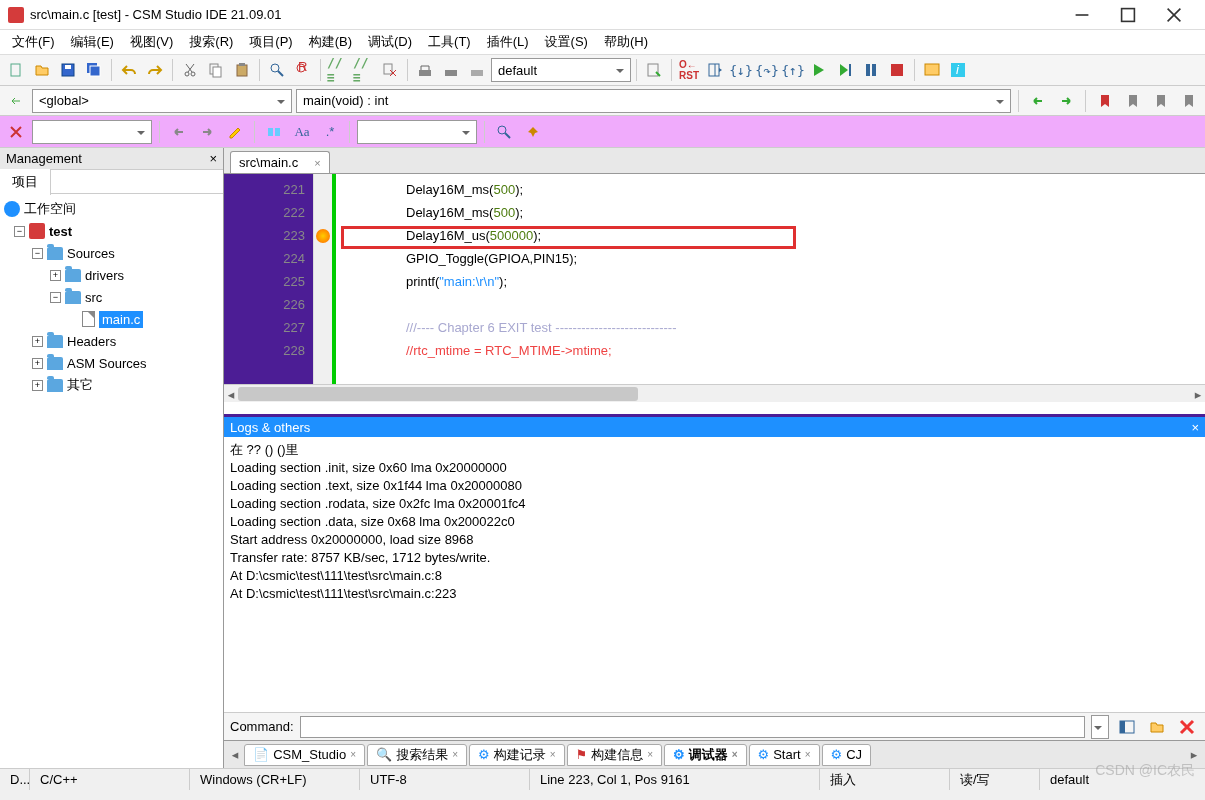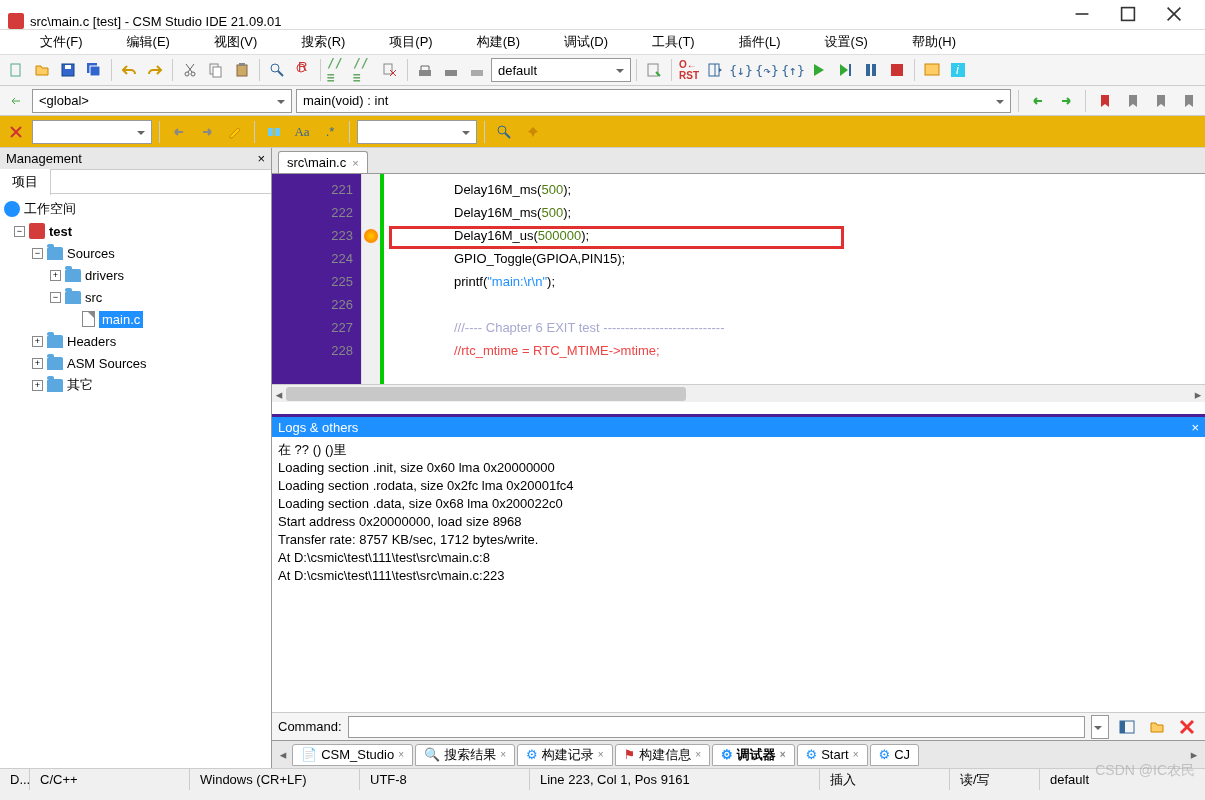--- a/index.html
+++ b/index.html
@@ -1,47 +1,47 @@
 <!DOCTYPE html>
 <html><head>
 <meta charset="utf-8">
 <style>
 *{box-sizing:border-box;margin:0;padding:0;font-family:"Microsoft YaHei",Arial,sans-serif;font-size:13px;}
 body{background:#f0f0f0;width:1205px;height:800px;overflow:hidden;position:relative;}
-.titlebar{height:30px;background:#fff;display:flex;align-items:flex-end;padding:0 8px;border-bottom:1px solid #ddd;}
+.titlebar{height:30px;background:#fff;display:flex;align-items:center;padding:0 8px;border-bottom:1px solid #ddd;}
 .titlebar .ico{width:16px;height:16px;background:#d43b3b;border-radius:2px;margin-right:6px;display:inline-block;}
 .titlebar .title{flex:1;}
 .winbtns{display:flex;gap:0;}
 .winbtn{width:46px;height:30px;display:flex;align-items:center;justify-content:center;cursor:pointer;}
 .menubar{height:24px;background:#fff;display:flex;align-items:center;padding:0 6px;gap:4px;}
-.menuitem{padding:2px 6px;cursor:pointer;margin-left:28px;}
+.menuitem{padding:2px 6px;cursor:pointer;}
 .toolbar{height:32px;background:#f5f5f5;border-top:1px solid #ddd;border-bottom:1px solid #ccc;display:flex;align-items:center;padding:0 4px;gap:2px;}
 .tbtn{width:24px;height:24px;display:flex;align-items:center;justify-content:center;cursor:pointer;border:1px solid transparent;border-radius:2px;}
 .sep{width:1px;height:22px;background:#ccc;margin:0 3px;}
 .combo{height:24px;border:1px solid #999;background:#fff;padding:0 20px 0 6px;display:flex;align-items:center;position:relative;min-width:80px;}
 .combo::after{content:"";position:absolute;right:6px;top:10px;border:4px solid transparent;border-top-color:#666;}
 .row2{height:30px;background:#f5f5f5;border-bottom:1px solid #ccc;display:flex;align-items:center;padding:0 4px;gap:4px;}
-.row3{height:32px;background:#eab308;border-bottom:1px solid #ccc;display:flex;align-items:center;padding:0 4px;gap:4px;}
+.row3{height:32px;background:#f0abfc;border-bottom:1px solid #ccc;display:flex;align-items:center;padding:0 4px;gap:4px;}
 .main{display:flex;height:620px;}
-.mgmt{width:272px;background:#fff;border-right:1px solid #999;display:flex;flex-direction:column;}
+.mgmt{width:224px;background:#fff;border-right:1px solid #999;display:flex;flex-direction:column;}
 .mgmt-hdr{height:22px;background:#e8e8e8;border-bottom:1px solid #ccc;display:flex;align-items:center;padding:0 6px;font-size:12px;}
 .mgmt-hdr .x{margin-left:auto;cursor:pointer;}
 .mgmt-tab{height:24px;border-bottom:1px solid #ccc;display:flex;align-items:center;}
 .mgmt-tab span{padding:4px 12px;border-right:1px solid #ccc;background:#fff;}
 .tree{flex:1;padding:4px 2px;overflow:auto;}
 .tn{display:flex;align-items:center;height:22px;gap:4px;cursor:pointer;white-space:nowrap;}
 .tn .exp{width:11px;height:11px;border:1px solid #888;display:flex;align-items:center;justify-content:center;font-size:9px;line-height:1;}
 .tn .fold{width:16px;height:13px;background:#5ba7e0;border-radius:2px 2px 0 0;position:relative;}
 .tn .fold::before{content:"";position:absolute;top:-3px;left:0;width:7px;height:3px;background:#5ba7e0;border-radius:2px 2px 0 0;}
 .tn .file{width:13px;height:16px;background:#fff;border:1px solid #888;position:relative;}
 .tn .file::before{content:"";position:absolute;top:0;right:0;border:3px solid transparent;border-top-color:#888;border-right-color:#888;}
 .tn.sel span.lbl{background:#1e90ff;color:#fff;padding:1px 3px;}
 .ed{flex:1;display:flex;flex-direction:column;background:#fff;}
 .ed-tabs{height:26px;background:#e8e8e8;border-bottom:1px solid #999;display:flex;align-items:flex-end;padding-left:6px;}
-.ed-tab{height:22px;background:#fff;border:1px solid #999;border-bottom:none;padding:2px 8px;display:flex;align-items:center;gap:6px;border-radius:3px 3px 0 0;}
+.ed-tab{height:22px;background:#fff;border:1px solid #999;border-bottom:none;padding:2px 8px;display:flex;align-items:center;gap:16px;border-radius:3px 3px 0 0;}
 .ed-tab .x{color:#888;cursor:pointer;font-size:11px;}
 .code{flex:0 0 210px;display:flex;background:#fff;font-family:Consolas,monospace;font-size:15px;overflow:hidden;position:relative;}
 .gutter{width:90px;background:#4c1d95;text-align:right;color:#888;padding:4px 8px 4px 0;border-right:1px solid #ddd;}
 .gutter div{height:23px;line-height:23px;}
 .bpcol{width:18px;background:#f0f0f0;}
 .bp{width:14px;height:14px;background:radial-gradient(circle,#ffcc00,#ff6600);border-radius:50%;margin:5px auto;}
 .cursorbar{width:4px;background:#0c0;}
 .codetext{flex:1;padding:4px 0 4px 70px;position:relative;}
 .codetext div{height:23px;line-height:23px;white-space:pre;}
 .hlbox{position:absolute;border:3px solid #e03030;left:5px;top:52px;width:455px;height:30px;pointer-events:none;}
@@ -466,20 +466,21 @@
     </div>
 
     <div class="logs">
       <div class="logs-hdr">
         <span>Logs &amp; others</span>
         <span class="x">×</span>
       </div>
       <div class="logs-body" id="logbody">
           <div>在 ?? () ()里</div>
           <div>Loading section .init, size 0x60 lma 0x20000000</div>
+          <div>Loading section .text, size 0x1f44 lma 0x20000080</div>
           <div>Loading section .rodata, size 0x2fc lma 0x20001fc4</div>
           <div>Loading section .data, size 0x68 lma 0x200022c0</div>
           <div>Start address 0x20000000, load size 8968</div>
           <div>Transfer rate: 8757 KB/sec, 1712 bytes/write.</div>
           <div>At D:\csmic\test\111\test\src\main.c:8</div>
           <div>At D:\csmic\test\111\test\src\main.c:223</div>
         </div>
       <div class="cmdrow">
         <span>Command:</span>
         <input type="text" style="">

